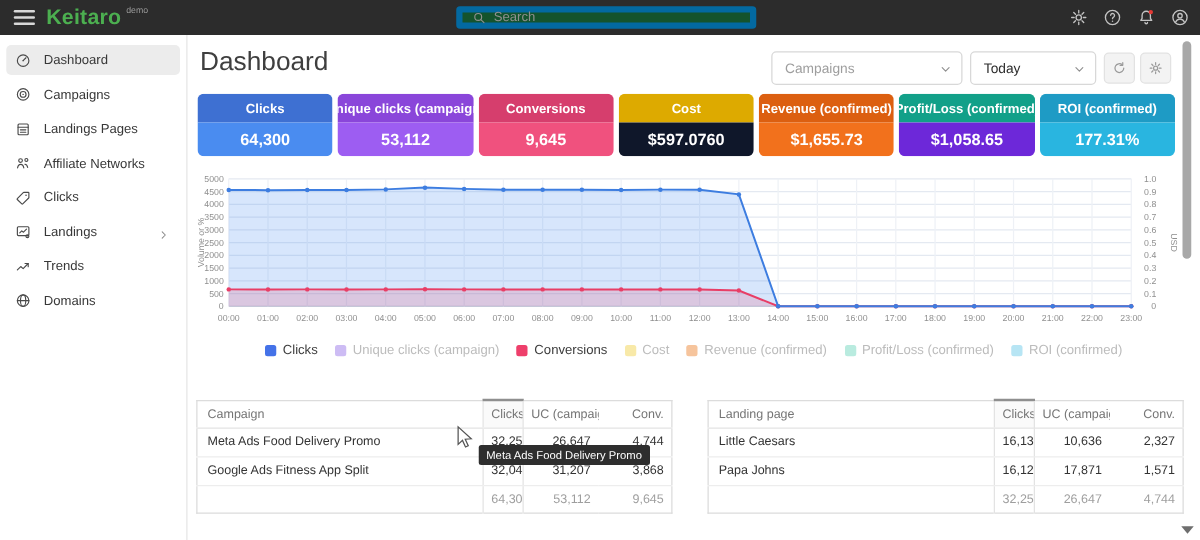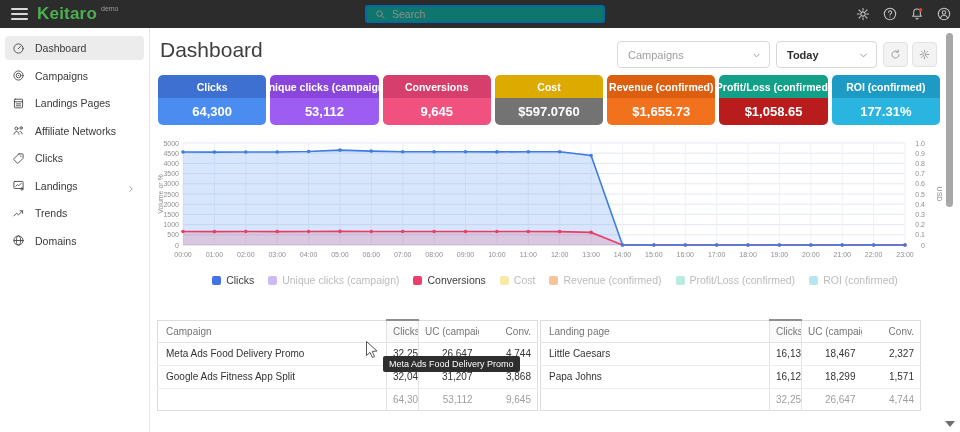--- a/index.html
+++ b/index.html
@@ -8,21 +8,21 @@
 
   
   .topbar { position:absolute; left:0; top:0; width:960px; height:28px;
             background:#2c2c2c; display:flex; align-items:center; z-index:30; }
   .hamburger { width:17px; height:12px; margin-left:11px; display:flex;
                flex-direction:column; justify-content:space-between; cursor:pointer; }
   .hamburger span { display:block; height:2px; background:#d8d8d8; border-radius:1px; }
   .logo { margin-left:9px; font-size:17px; font-weight:bold; color:#4caf50; letter-spacing:.2px; }
   .logo-badge { margin-left:4px; font-size:7px; color:#9a9a9a; align-self:flex-start; margin-top:5px; }
   .searchbox { position:absolute; left:365px; top:5px; width:240px; height:18px;
-               background:#0f766e; border:2px solid #0369a1; border-radius:3px;
+               background:#14532d; border:5px solid #0369a1; border-radius:3px;
                display:flex; align-items:center; }
   .searchbox svg { width:11px; height:11px; margin-left:8px; stroke:#8f8f8f; fill:none;
                    stroke-width:2; stroke-linecap:round; }
   .searchbox input { background:transparent; border:none; outline:none; color:#cfcfcf;
                      font-size:10.5px; margin-left:6px; width:190px; font-family:inherit; }
   .searchbox input::placeholder { color:#8f8f8f; }
   .top-icons { position:absolute; right:8px; top:0; height:28px; display:flex;
                align-items:center; gap:11px; }
   .top-icon { width:16px; height:16px; cursor:pointer; position:relative; }
   .top-icon svg { width:16px; height:16px; stroke:#c3c3c3; fill:none; stroke-width:1.6;
@@ -44,21 +44,21 @@
   .main { position:absolute; left:150px; top:28px; width:810px; height:404px; background:#fff; }
   .page-title { position:absolute; left:10px; top:10px; font-size:21px; color:#3f3f3f; font-weight:400; }
 
   .select { position:absolute; top:13px; height:27px; background:#fff; border:1px solid #d8d8d8;
             border-radius:4px; display:flex; align-items:center; padding:0 24px 0 10px;
             font-size:11px; cursor:pointer; }
   .select .chev { position:absolute; right:7px; top:8px; width:11px; height:11px; }
   .select .chev svg { width:11px; height:11px; stroke:#8f8f8f; fill:none; stroke-width:2;
                       stroke-linecap:round; stroke-linejoin:round; }
   .select-campaigns { left:467px; width:153px; color:#9e9e9e; }
-  .select-today { left:626px; width:101px; color:#2d2d2d; font-weight:bold; }
+  .select-today { left:626px; width:101px; color:#2d2d2d; font-weight:normal; }
   .icon-btn { position:absolute; top:14px; width:25px; height:25px; background:#f3f3f3;
               border:1px solid #e2e2e2; border-radius:4px; display:flex; align-items:center;
               justify-content:center; cursor:pointer; }
   .icon-btn svg { width:13px; height:13px; stroke:#9b9b9b; fill:none; stroke-width:1.8;
                   stroke-linecap:round; stroke-linejoin:round; }
   .btn-refresh { left:733px; }
   .btn-settings { left:762px; }
 
   
   .cards-row { position:absolute; left:8px; top:47px; width:782px; height:50px;
@@ -76,21 +76,21 @@
 
   
   .legend { position:absolute; left:0; top:246px; width:100%; display:flex;
             justify-content:center; align-items:center; gap:14px; }
   .legend-item { display:flex; align-items:center; gap:5px; cursor:pointer; }
   .legend-swatch { width:9px; height:9px; border-radius:2px; }
   .legend-label { font-size:10.5px; color:#3c3c3c; }
   .legend-item.off .legend-label { color:#bcbcbc; }
 
   
-  .tables-row { position:absolute; left:7px; top:291px; display:flex; gap:2px; }
+  .tables-row { position:absolute; left:7px; top:291px; display:flex; gap:28px; }
   table.data-table { width:380px; border-collapse:collapse; border:1px solid #dcdcdc;
                      table-layout:fixed; background:#fff; }
   .data-table th { height:22px; font-weight:400; color:#757575; font-size:10px;
                    border-bottom:1px solid #e3e3e3; padding:0 6px; text-align:right;
                    overflow:hidden; white-space:nowrap; }
   .data-table th.col0 { text-align:left; padding-left:8px; }
   .data-table td { height:23px; font-size:10px; color:#333; padding:0 6px; text-align:right;
                    border-bottom:1px solid #ededed; overflow:hidden; white-space:nowrap; }
   .data-table td.col0 { text-align:left; padding-left:8px; }
   .data-table th.col1, .data-table td.col1 { border-left:1px solid #e3e3e3;
@@ -264,29 +264,29 @@
       <div class="card">
         <div class="card-head" style="background:#8a46da">Unique clicks (campaign)</div>
         <div class="card-val" style="background:#9d5df2">53,112</div>
       </div>
       <div class="card">
         <div class="card-head" style="background:#d63e6d">Conversions</div>
         <div class="card-val" style="background:#f0517e">9,645</div>
       </div>
       <div class="card">
         <div class="card-head" style="background:#ddaa00">Cost</div>
-        <div class="card-val" style="background:#737373">$597.0760</div>
+        <div class="card-val" style="background:#0f172a">$597.0760</div>
       </div>
       <div class="card">
         <div class="card-head" style="background:#dc5f10">Revenue (confirmed)</div>
         <div class="card-val" style="background:#f2711c">$1,655.73</div>
       </div>
       <div class="card">
         <div class="card-head" style="background:#12a089">Profit/Loss (confirmed)</div>
-        <div class="card-val" style="background:#b91c1c">$1,058.65</div>
+        <div class="card-val" style="background:#6d28d9">$1,058.65</div>
       </div>
       <div class="card">
         <div class="card-head" style="background:#1e9bc5">ROI (confirmed)</div>
         <div class="card-val" style="background:#29b5e0">177.31%</div>
       </div>
     </div>
 
   <svg class="chart-svg" width="795" height="130" viewBox="0 0 795 130">
       <line x1="28" y1="110" x2="750" y2="110" stroke="#ccd3de" stroke-width="1"></line>
       <text class="tick" x="24" y="112.5" text-anchor="end">0</text>
@@ -507,27 +507,27 @@
             <th class="col0">Landing page</th>
             <th class="col1">Clicks</th>
             <th class="col2">UC (campaign)</th>
             <th class="col3">Conv.</th>
           </tr>
         </thead>
         <tbody>
           <tr>
             <td class="col0">Little Caesars</td>
             <td class="col1">16,130</td>
-            <td class="col2">18,467</td>
+            <td class="col2">10,636</td>
             <td class="col3">2,327</td>
           </tr>
           <tr>
             <td class="col0">Papa Johns</td>
             <td class="col1">16,128</td>
-            <td class="col2">18,299</td>
+            <td class="col2">17,871</td>
             <td class="col3">1,571</td>
           </tr>
         </tbody>
         <tfoot>
           <tr>
             <td class="col0"></td>
             <td class="col1">32,258</td>
             <td class="col2">26,647</td>
             <td class="col3">4,744</td>
           </tr>

